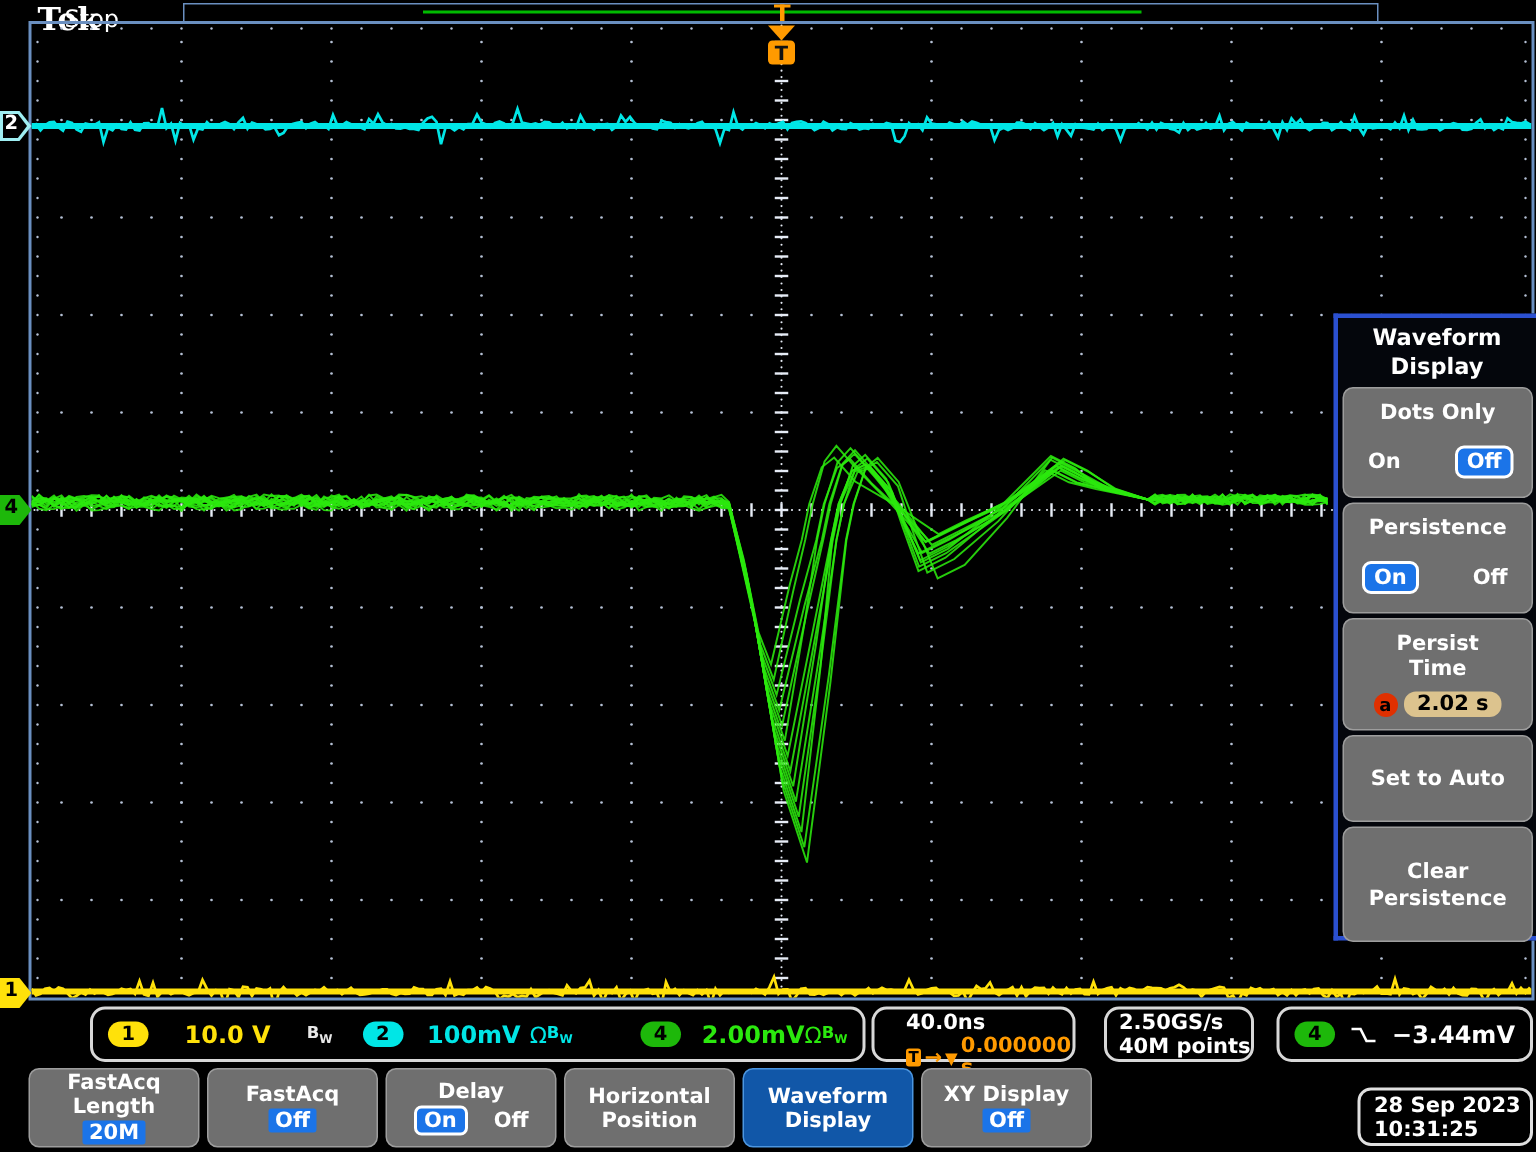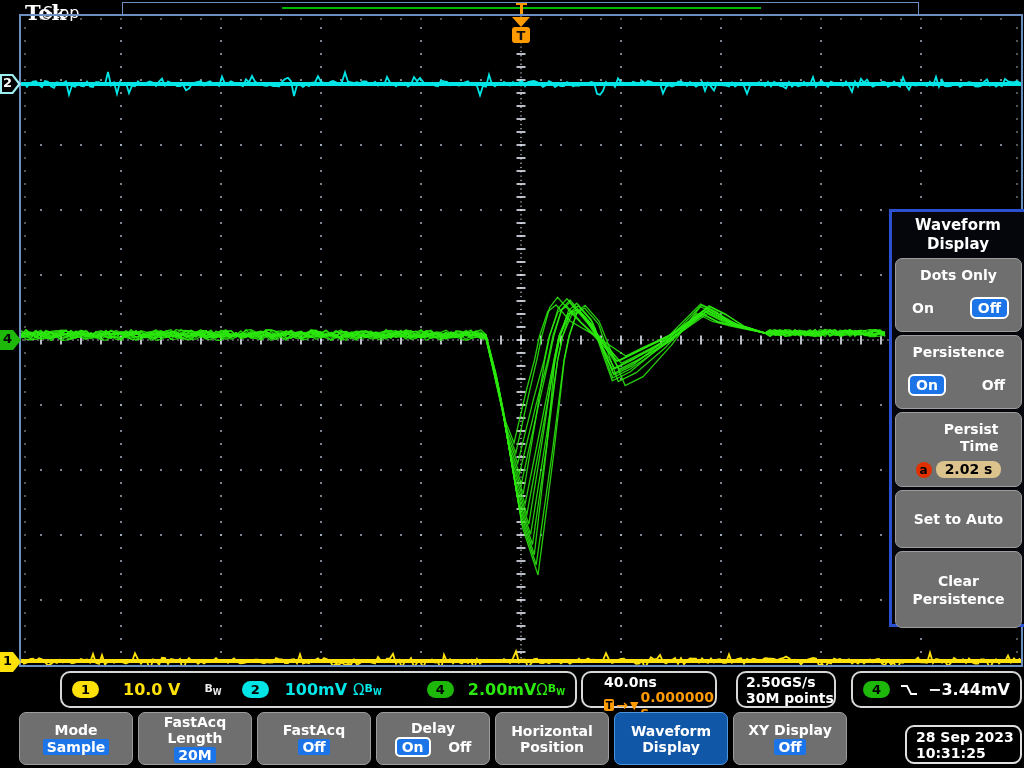--- a/index.html
+++ b/index.html
@@ -1584,21 +1584,21 @@
         </div>
       </div>
       <div class="pbtn" style="flex:0 0 74px;">
         <div class="plabel">Persistence</div>
         <div class="onoff-row">
           <span class="chip-sel">On</span>
           <span class="plain-opt">Off</span>
         </div>
       </div>
       <div class="pbtn" style="flex:0 0 74px;">
-        <div class="plabel" style="width:80px;text-align:right;">Persist Time</div>
+        <div class="plabel" style="width:80px;">Persist Time</div>
         <div class="persist-row">
           <span class="a-badge">a</span>
           <span class="tan-pill">2.02 s</span>
         </div>
       </div>
       <div class="pbtn" style="flex:0 0 58px;">
         <div class="center-label">Set to Auto</div>
       </div>
       <div class="pbtn" style="flex:0 0 77px;">
         <div class="center-label" style="width:110px;">Clear Persistence</div>
@@ -1625,36 +1625,32 @@
     <div class="l2">
       <span class="tbox">T</span>
         <span>→</span>
         <span style="font-size:11px;">▼</span>
         <span>0.000000 s</span>
     </div>
   </div>
 
   <div class="rbox boxC">
     <div>2.50GS/s</div>
-    <div>30M points</div>
+    <div>40M points</div>
   </div>
 
   <div class="rbox boxD">
     <span class="badge" style="background:#1db80a;">4</span>
     <svg width="20" height="14" viewBox="0 0 20 14">
       <polyline points="2,3 8,3 12,11 18,11" fill="none" stroke="#fff" stroke-width="1.8"></polyline>
     </svg>
     <span>−3.44mV</span>
   </div>
 
   <div class="bmenu">
-    <div class="bbtn">
-      <div>Mode</div>
-      <span class="vchip">Sample</span>
-    </div>
     <div class="bbtn">
       <div style="width:80px;">FastAcq Length</div>
       <span class="vchip">20M</span>
     </div>
     <div class="bbtn">
       <div>FastAcq</div>
       <span class="vchip">Off</span>
     </div>
     <div class="bbtn">
       <div>Delay</div>

